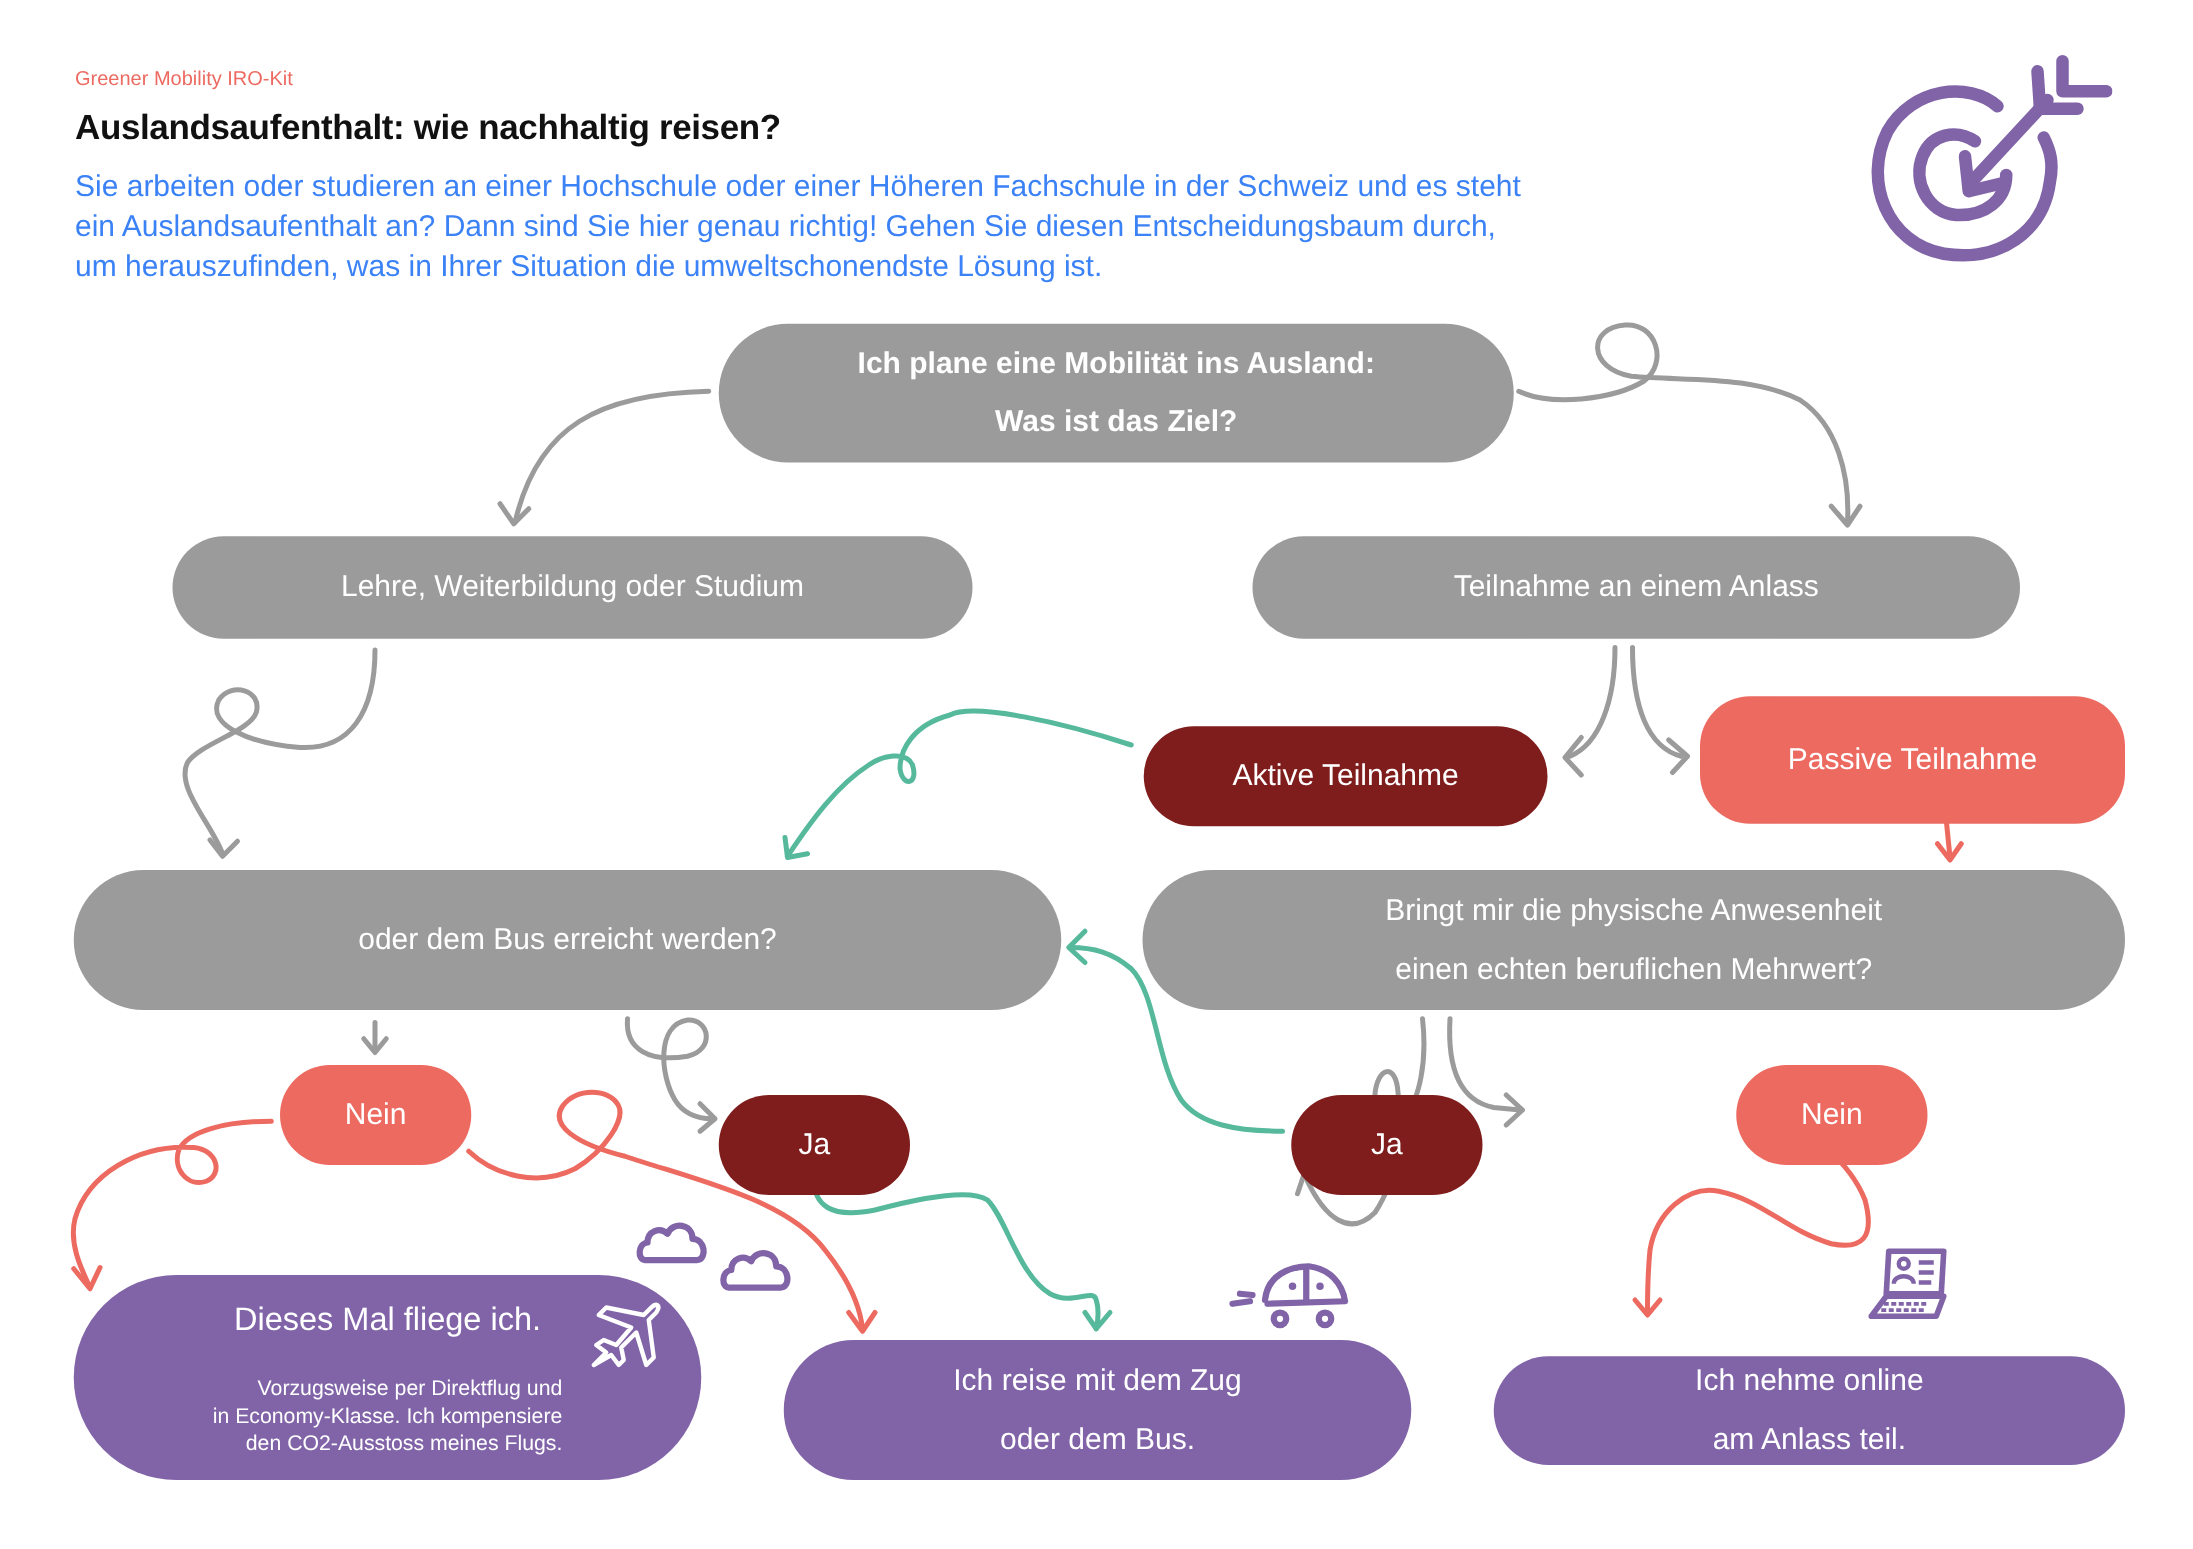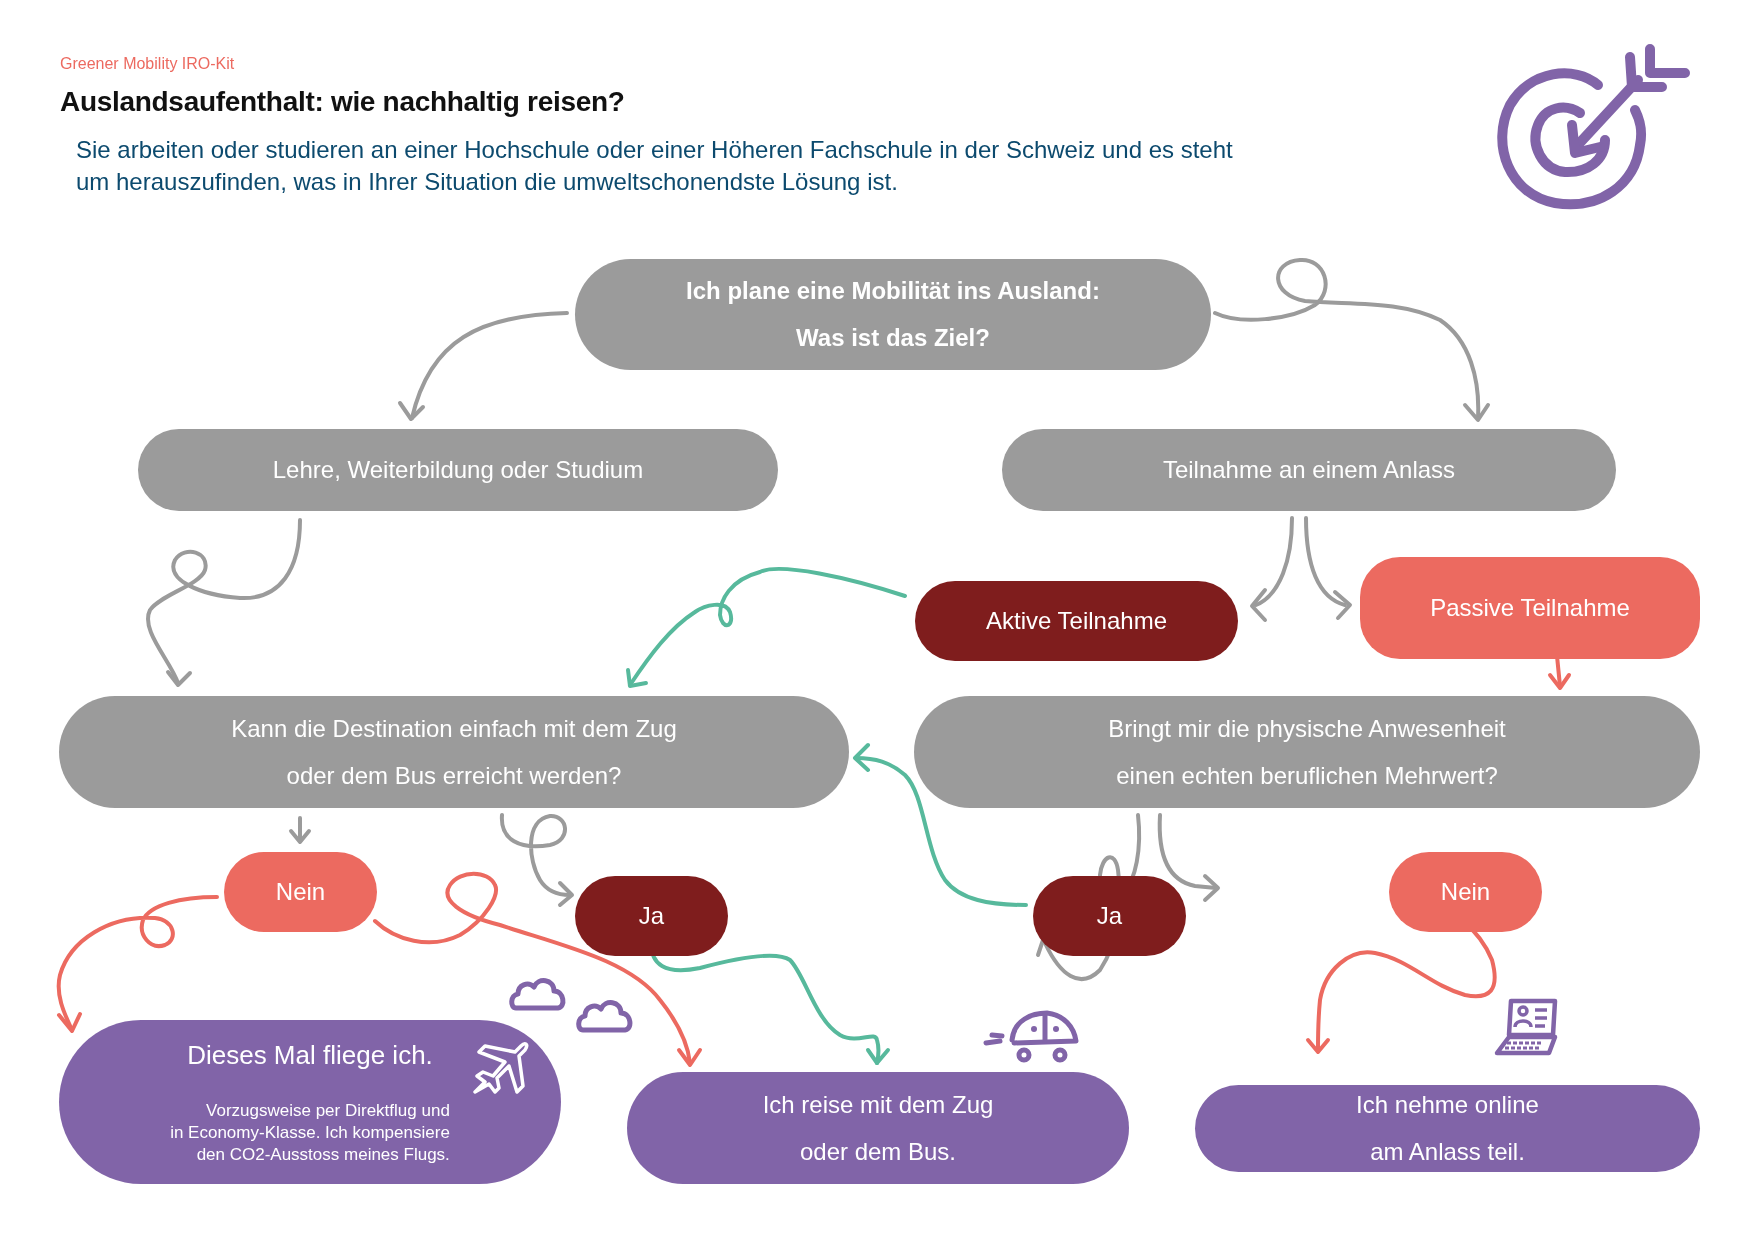--- a/index.html
+++ b/index.html
@@ -1,40 +1,41 @@
 <!DOCTYPE html>
 <html><head>
 <meta charset="utf-8">
 <style>
   html, body { margin: 0; padding: 0; background: #ffffff; }
   body { width: 1754px; height: 1239px; position: relative; overflow: hidden;
          font-family: "Liberation Sans", "DejaVu Sans", sans-serif; color: #111; }
   .kicker { position: absolute; left: 60px; top: 55px; font-size: 16px; color: #ec6a60; }
   .title { position: absolute; left: 60px; top: 86px; font-size: 28px; font-weight: bold; color: #111; letter-spacing: -0.3px; }
-  .intro { position: absolute; left: 60px; top: 134px; width: 1400px; font-size: 24px; line-height: 32px; color: #0c4a6e; margin-left: 16px; }
+  .intro { position: absolute; left: 60px; top: 134px; width: 1400px; font-size: 24px; line-height: 32px; color: #3b82f6; }
   .intro div { white-space: nowrap; }
   .node { position: absolute; display: flex; flex-direction: column; align-items: center; justify-content: center;
           text-align: center; color: #ffffff; box-sizing: border-box; border-radius: 60px; gap: 15px; }
   .gray { background: #9b9b9b; }
   .green { background: #7f1d1d; margin-top: 24px; }
   .red { background: #ec6a60; }
   .purple { background: #8164a8; }
   .n-lg { font-size: 24px; line-height: 32px; }
   .n-bold { font-weight: bold; }
   .n-sub { font-size: 17px; line-height: 22px; margin-top: 14px; }
   svg.lines { position: absolute; left: 0; top: 0; }
   .icon { position: absolute; }
 </style>
 </head>
 <body>
 
 <div class="kicker">Greener Mobility IRO-Kit</div>
 <div class="title">Auslandsaufenthalt: wie nachhaltig reisen?</div>
 <div class="intro">
   <div>Sie arbeiten oder studieren an einer Hochschule oder einer Höheren Fachschule in der Schweiz und es steht</div>
+  <div>ein Auslandsaufenthalt an? Dann sind Sie hier genau richtig! Gehen Sie diesen Entscheidungsbaum durch,</div>
   <div>um herauszufinden, was in Ihrer Situation die umweltschonendste Lösung ist.</div>
 </div>
 
 <svg class="icon" style="left:1480px;top:35px" width="210" height="190" viewBox="0 0 210 190">
   <g fill="none" stroke="#8164a8" stroke-width="10" stroke-linecap="round" stroke-linejoin="round">
     <path d="M118 50 C95 30 50 35 30 70 C10 110 30 160 75 168 C120 175 155 150 160 110 C163 95 160 85 155 75"></path>
     <path d="M100 78 C85 68 65 72 58 90 C50 110 62 135 85 137 C108 138 125 125 125 105"></path>
     <path d="M95 113 L158 45"></path>
     <path d="M92 90 L95 118 L120 112"></path>
     <path d="M150 22 L152 52 L182 52"></path>
@@ -109,21 +110,20 @@
 
 <div class="node green n-lg" style="left:915px;top:557px;width:323px;height:80px;border-radius:40px;">
   <div>Aktive Teilnahme</div>
 </div>
 
 <div class="node red n-lg" style="left:1360px;top:557px;width:340px;height:102px;border-radius:40px;">
   <div>Passive Teilnahme</div>
 </div>
 
 <div class="node gray n-lg" style="left:59px;top:696px;width:790px;height:112px;border-radius:56px;">
-  <div>Kann die Destination einfach mit dem Zug</div>
   <div>oder dem Bus erreicht werden?</div>
 </div>
 
 <div class="node gray n-lg" style="left:914px;top:696px;width:786px;height:112px;border-radius:56px;">
   <div>Bringt mir die physische Anwesenheit</div>
   <div>einen echten beruflichen Mehrwert?</div>
 </div>
 
 <div class="node red n-lg" style="left:224px;top:852px;width:153px;height:80px;border-radius:40px;">
   <div>Nein</div>

